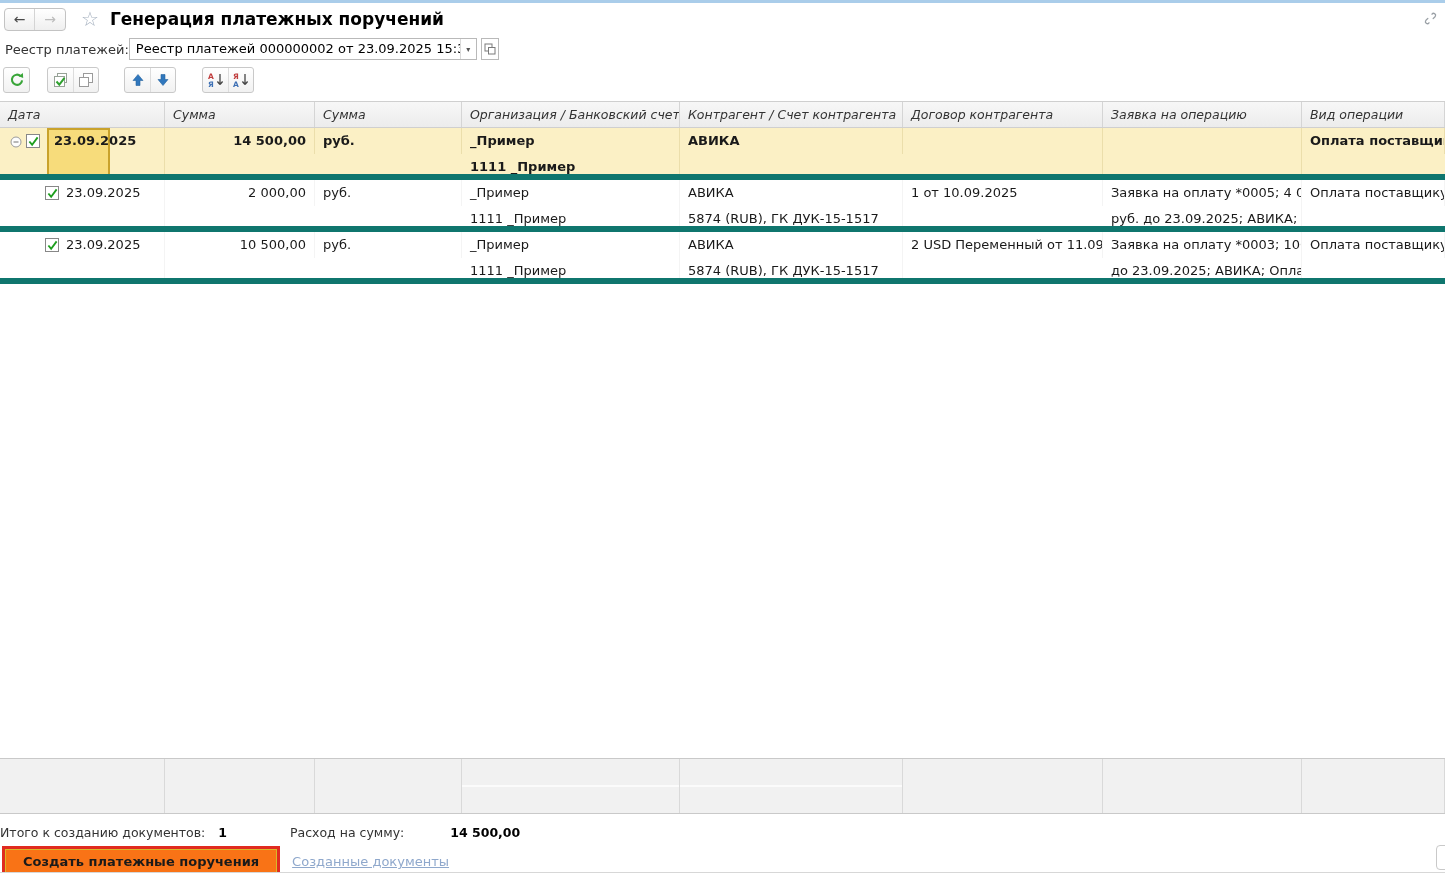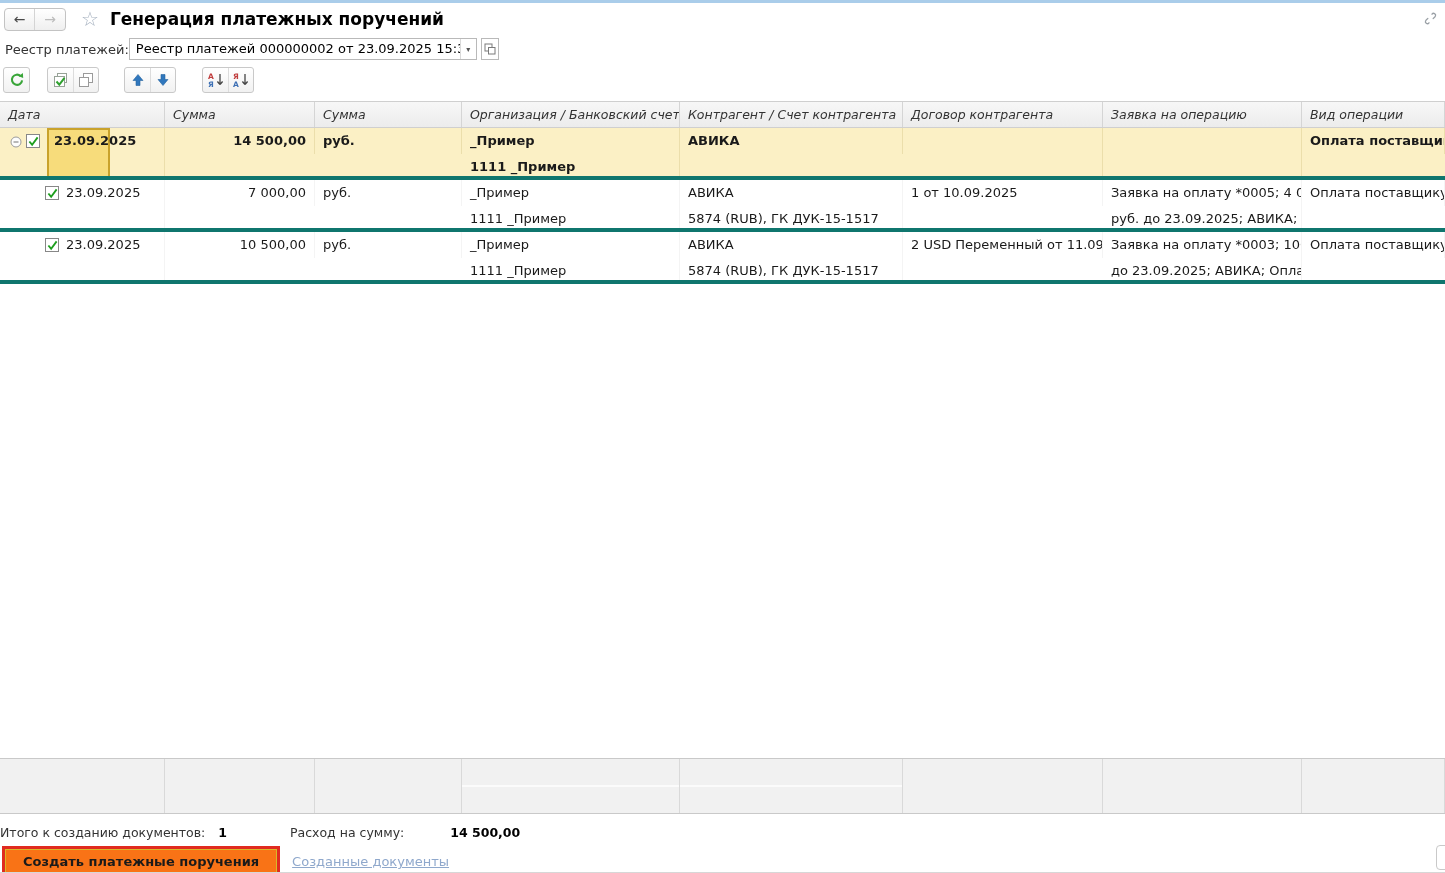--- a/index.html
+++ b/index.html
@@ -34,21 +34,21 @@
   .tb-btn { width:25px; display:flex; align-items:center; justify-content:center; cursor:pointer; }
   .tb-btn + .tb-btn { border-left:1px solid #dcdcdc; }
   .g2 { margin-left:17px; } .g3 { margin-left:25px; } .g4 { margin-left:26px; }
 
   
   .cols { display:grid; grid-template-columns:165px 150px 147px 218px 223px 200px 199px 143px; }
   .thead { height:27px; margin-top:5px; background:linear-gradient(#f7f7f7,#ececec);
            border-top:1px solid #cfcfcf; border-bottom:1px solid #cfcfcf; }
   .th { font-size:12.5px; color:#333; padding-left:8px; line-height:25px;
         border-right:1px solid #d5d5d5; white-space:nowrap; overflow:hidden;font-style:italic; }
-  .trow { height:52px; border-bottom:4px solid #0f766e; background:#fff; }
+  .trow { height:52px; border-bottom:6px solid #0f766e; background:#fff; }
   .td { position:relative; padding:0 8px; border-right:1px solid rgba(120,120,120,0.08);
         font-size:13px; white-space:nowrap; overflow:hidden; }
   .l1 { line-height:26px; height:26px; }
   .l2 { line-height:26px; height:26px; }
   .num { text-align:right; }
   .group-row { background:#fbf0c5; font-weight:bold; }
   .group-row .td { border-right:1px solid rgba(150,120,30,0.15); }
   .sel-cell { position:absolute; left:47px; top:0; width:63px; height:50px;
               background:#f7dc7b; border:2px solid #c9a22b; padding:3px 5px; font-weight:bold; }
   .collapse-icon { position:absolute; left:10px; top:8px; }
@@ -220,21 +220,21 @@
 
   <div class="cols trow">
     <div class="td">
       <span class="cb pos-row">
         <svg width="11" height="11" viewBox="0 0 12 12">
             <path d="M1.5 6 l3 3.5 L10.5 1.5" fill="none" stroke="#1e9e1e" stroke-width="2"></path>
           </svg>
       </span>
       <span class="date-plain">23.09.2025</span>
     </div>
-    <div class="td num l1">7 000,00</div>
+    <div class="td num l1">2 000,00</div>
     <div class="td l1">руб.</div>
     <div class="td">
       <div class="l1">_Пример</div>
       <div class="l2">1111 _Пример</div>
     </div>
     <div class="td">
       <div class="l1">АВИКА</div>
       <div class="l2">5874 (RUB), ГК ДУК-15-1517</div>
     </div>
     <div class="td l1">1 от 10.09.2025</div>

